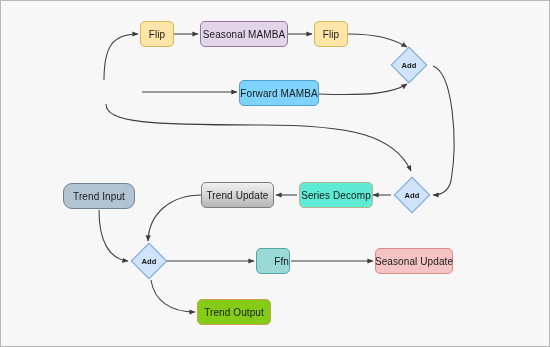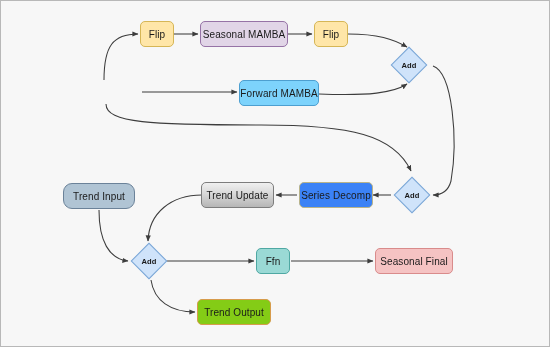--- a/index.html
+++ b/index.html
@@ -40,21 +40,21 @@
     font-size:7.6px;font-weight:bold;color:#1a1a1a;
     pointer-events:none;
     white-space:nowrap;
   }
   
   .n-green  {background:#d5e8d4;border-color:#82b366;}
   .n-yellow {background:#ffe6a8;border-color:#d6b656;}
   .n-purple {background:#e1d5e7;border-color:#9673a6;}
   .n-blue   {background:#7dd3fc;border-color:#4d9fd0;}
   .n-gray   {background:linear-gradient(180deg,#f0f0f0 0%,#d8d8d8 45%,#b6b6b6 100%);border-color:#7d7d7d;}
-  .n-cream  {background:#3b82f6;border-color:#b9b48a;}
+  .n-cream  {background:#5eead4;border-color:#b9b48a;}
   .n-steel  {background:#b0c4d4;border-color:#6b8299;border-radius:9px;}
   .n-teal   {background:#9ad9d5;border-color:#4fa8a3;}
   .n-pink   {background:#f5c3c3;border-color:#d98b8b;}
   .n-orange {background:#84cc16;border-color:#d79b4c;align-items:center;}
 </style>
 </head>
 <body>
 
 <div id="canvas">
 
@@ -120,26 +120,26 @@
   </div>
 
   <div class="node n-gray" style="left:200px;top:181px;width:73px;height:26px;">
     <span>Trend Update</span>
   </div>
 
   <div class="node n-steel" style="left:62px;top:182px;width:72px;height:26px;">
     <span>Trend Input</span>
   </div>
 
-  <div class="node n-teal" style="left:255px;top:247px;width:34px;height:26px;">
+  <div class="node n-teal" style="left:255px;top:247px;width:34px;height:26px;justify-content:flex-end;">
     <span>Ffn</span>
   </div>
 
   <div class="node n-pink" style="left:374px;top:247px;width:78px;height:26px;">
-    <span>Seasonal Final</span>
+    <span>Seasonal Update</span>
   </div>
 
   <div class="node n-orange" style="left:196px;top:298px;width:74px;height:26px;">
     <span>Trend Output</span>
   </div>
 
   <div class="diamond" style="left:395px;top:51px;width:26px;height:26px;"></div>
   <div class="diamond-label" style="left:391px;top:55px;width:34px;height:18px;">Add</div>
 
   <div class="diamond" style="left:398px;top:181px;width:26px;height:26px;"></div>

